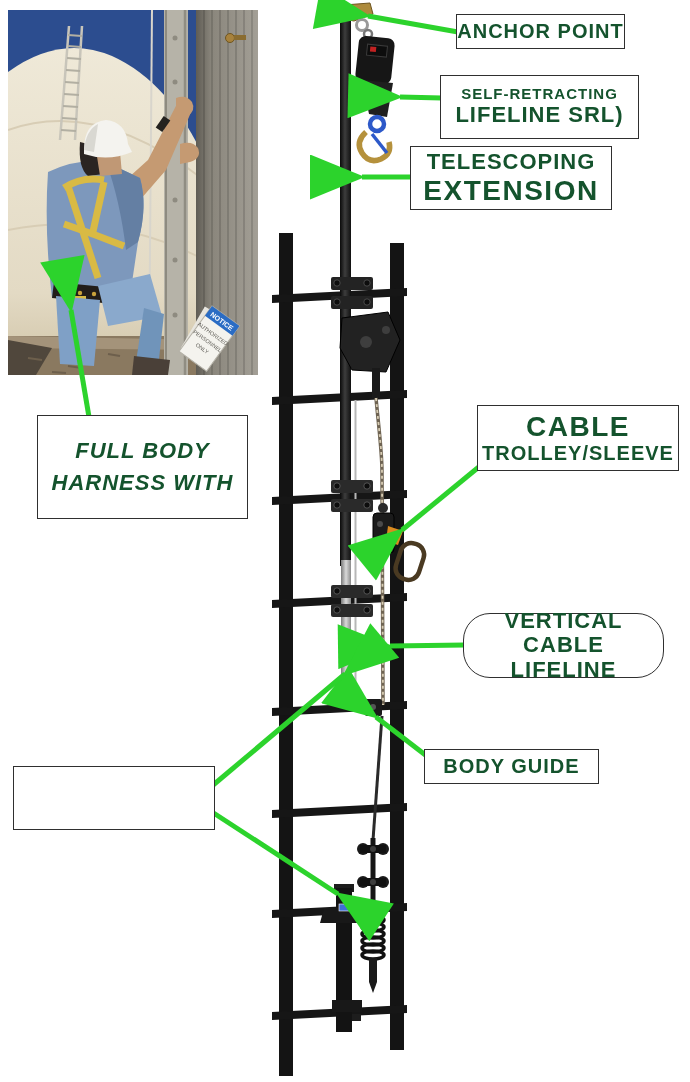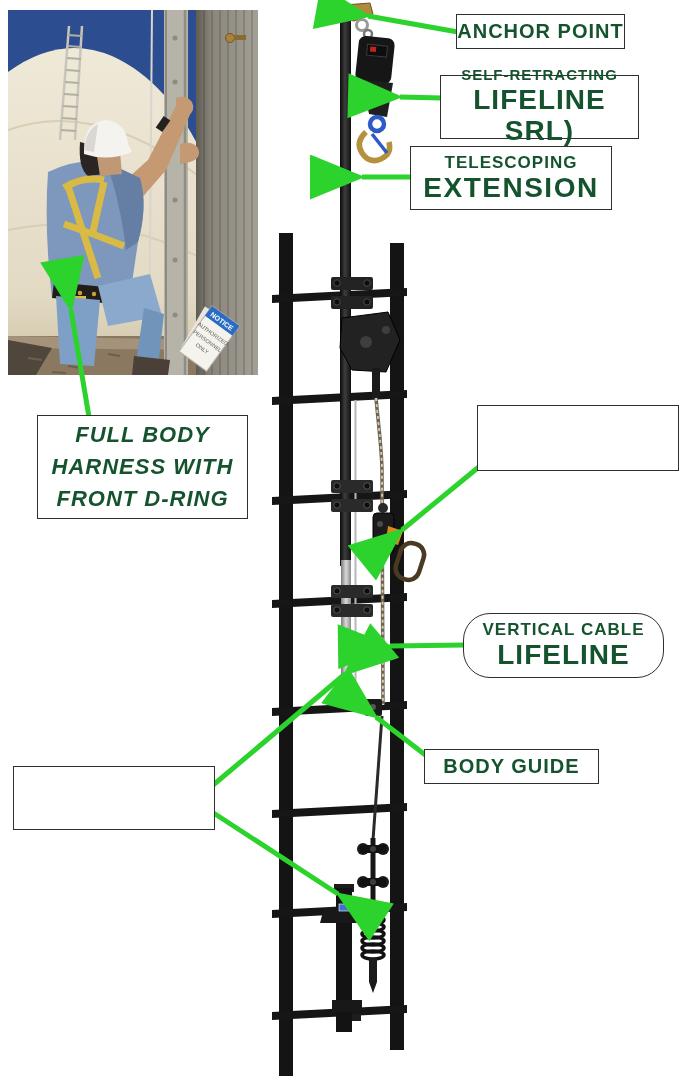--- a/index.html
+++ b/index.html
@@ -5,23 +5,23 @@
   html,body{margin:0;padding:0;background:#ffffff;}
   body{width:690px;height:1082px;position:relative;overflow:hidden;
        font-family:"Liberation Sans",sans-serif;}
   #stage{position:absolute;left:0;top:0;width:690px;height:1082px;}
   #photo{position:absolute;left:8px;top:10px;width:250px;height:365px;z-index:5;}
   #diagram-svg{position:absolute;left:0;top:0;width:690px;height:1082px;z-index:20;pointer-events:none;}
   .callout{position:absolute;background:#ffffff;border:1.5px solid #2f2f2f;
            display:flex;flex-direction:column;align-items:center;justify-content:center;
            text-align:center;color:#14532d;font-weight:bold;z-index:30;line-height:1.12;}
   .cap-xs{font-size:15px;letter-spacing:1px;}
-  .cap-sm{font-size:17px;letter-spacing:1px;}
+  .cap-sm{font-size:22px;letter-spacing:1px;}
   .cap-md{font-size:20px;letter-spacing:1px;}
-  .cap-lg{font-size:28px;letter-spacing:1px;}
+  .cap-lg{font-size:22px;letter-spacing:1px;}
   .cap-xl{font-size:28px;letter-spacing:1.5px;}
   #anchor-label   {left:456px;top:14px;width:167px;height:33px;}
   #srl-label      {left:440px;top:66px;width:197px;height:62px;margin-top:9px;}
   #tele-label     {left:410px;top:146px;width:200px;height:62px;}
   #trolley-label  {left:477px;top:405px;width:200px;height:64px;}
   #lifeline-label {left:463px;top:613px;width:199px;height:63px;border-radius:27px;}
   #guide-label    {left:424px;top:749px;width:173px;height:33px;}
   #brackets-label {left:13px;top:766px;width:200px;height:62px;}
   #harness-label  {left:37px;top:415px;width:209px;height:102px;font-size:22px;line-height:32px;letter-spacing:1px;font-style:italic;}
 </style>
@@ -332,33 +332,34 @@
     <span class="cap-xs">SELF-RETRACTING</span>
     <span class="cap-lg">LIFELINE SRL)</span>
   </div>
 
   <div class="callout" id="tele-label">
     <span class="cap-sm">TELESCOPING</span>
     <span class="cap-xl">EXTENSION</span>
   </div>
 
   <div class="callout" id="trolley-label">
+    <span class="cap-xl">CABLE</span>
+    <span class="cap-md">TROLLEY/SLEEVE</span>
   </div>
 
   <div class="callout" id="lifeline-label">
     <span class="cap-sm">VERTICAL CABLE</span>
     <span class="cap-lg">LIFELINE</span>
   </div>
 
   <div class="callout" id="guide-label">
     <span class="cap-md">BODY GUIDE</span>
   </div>
 
   <div class="callout" id="brackets-label">
   </div>
 
   <div class="callout" id="harness-label">
     <span>FULL BODY</span>
     <span>HARNESS WITH</span>
-    <span>FRONT D-RING</span>
   </div>
 
 </div>
 
 </body></html>

